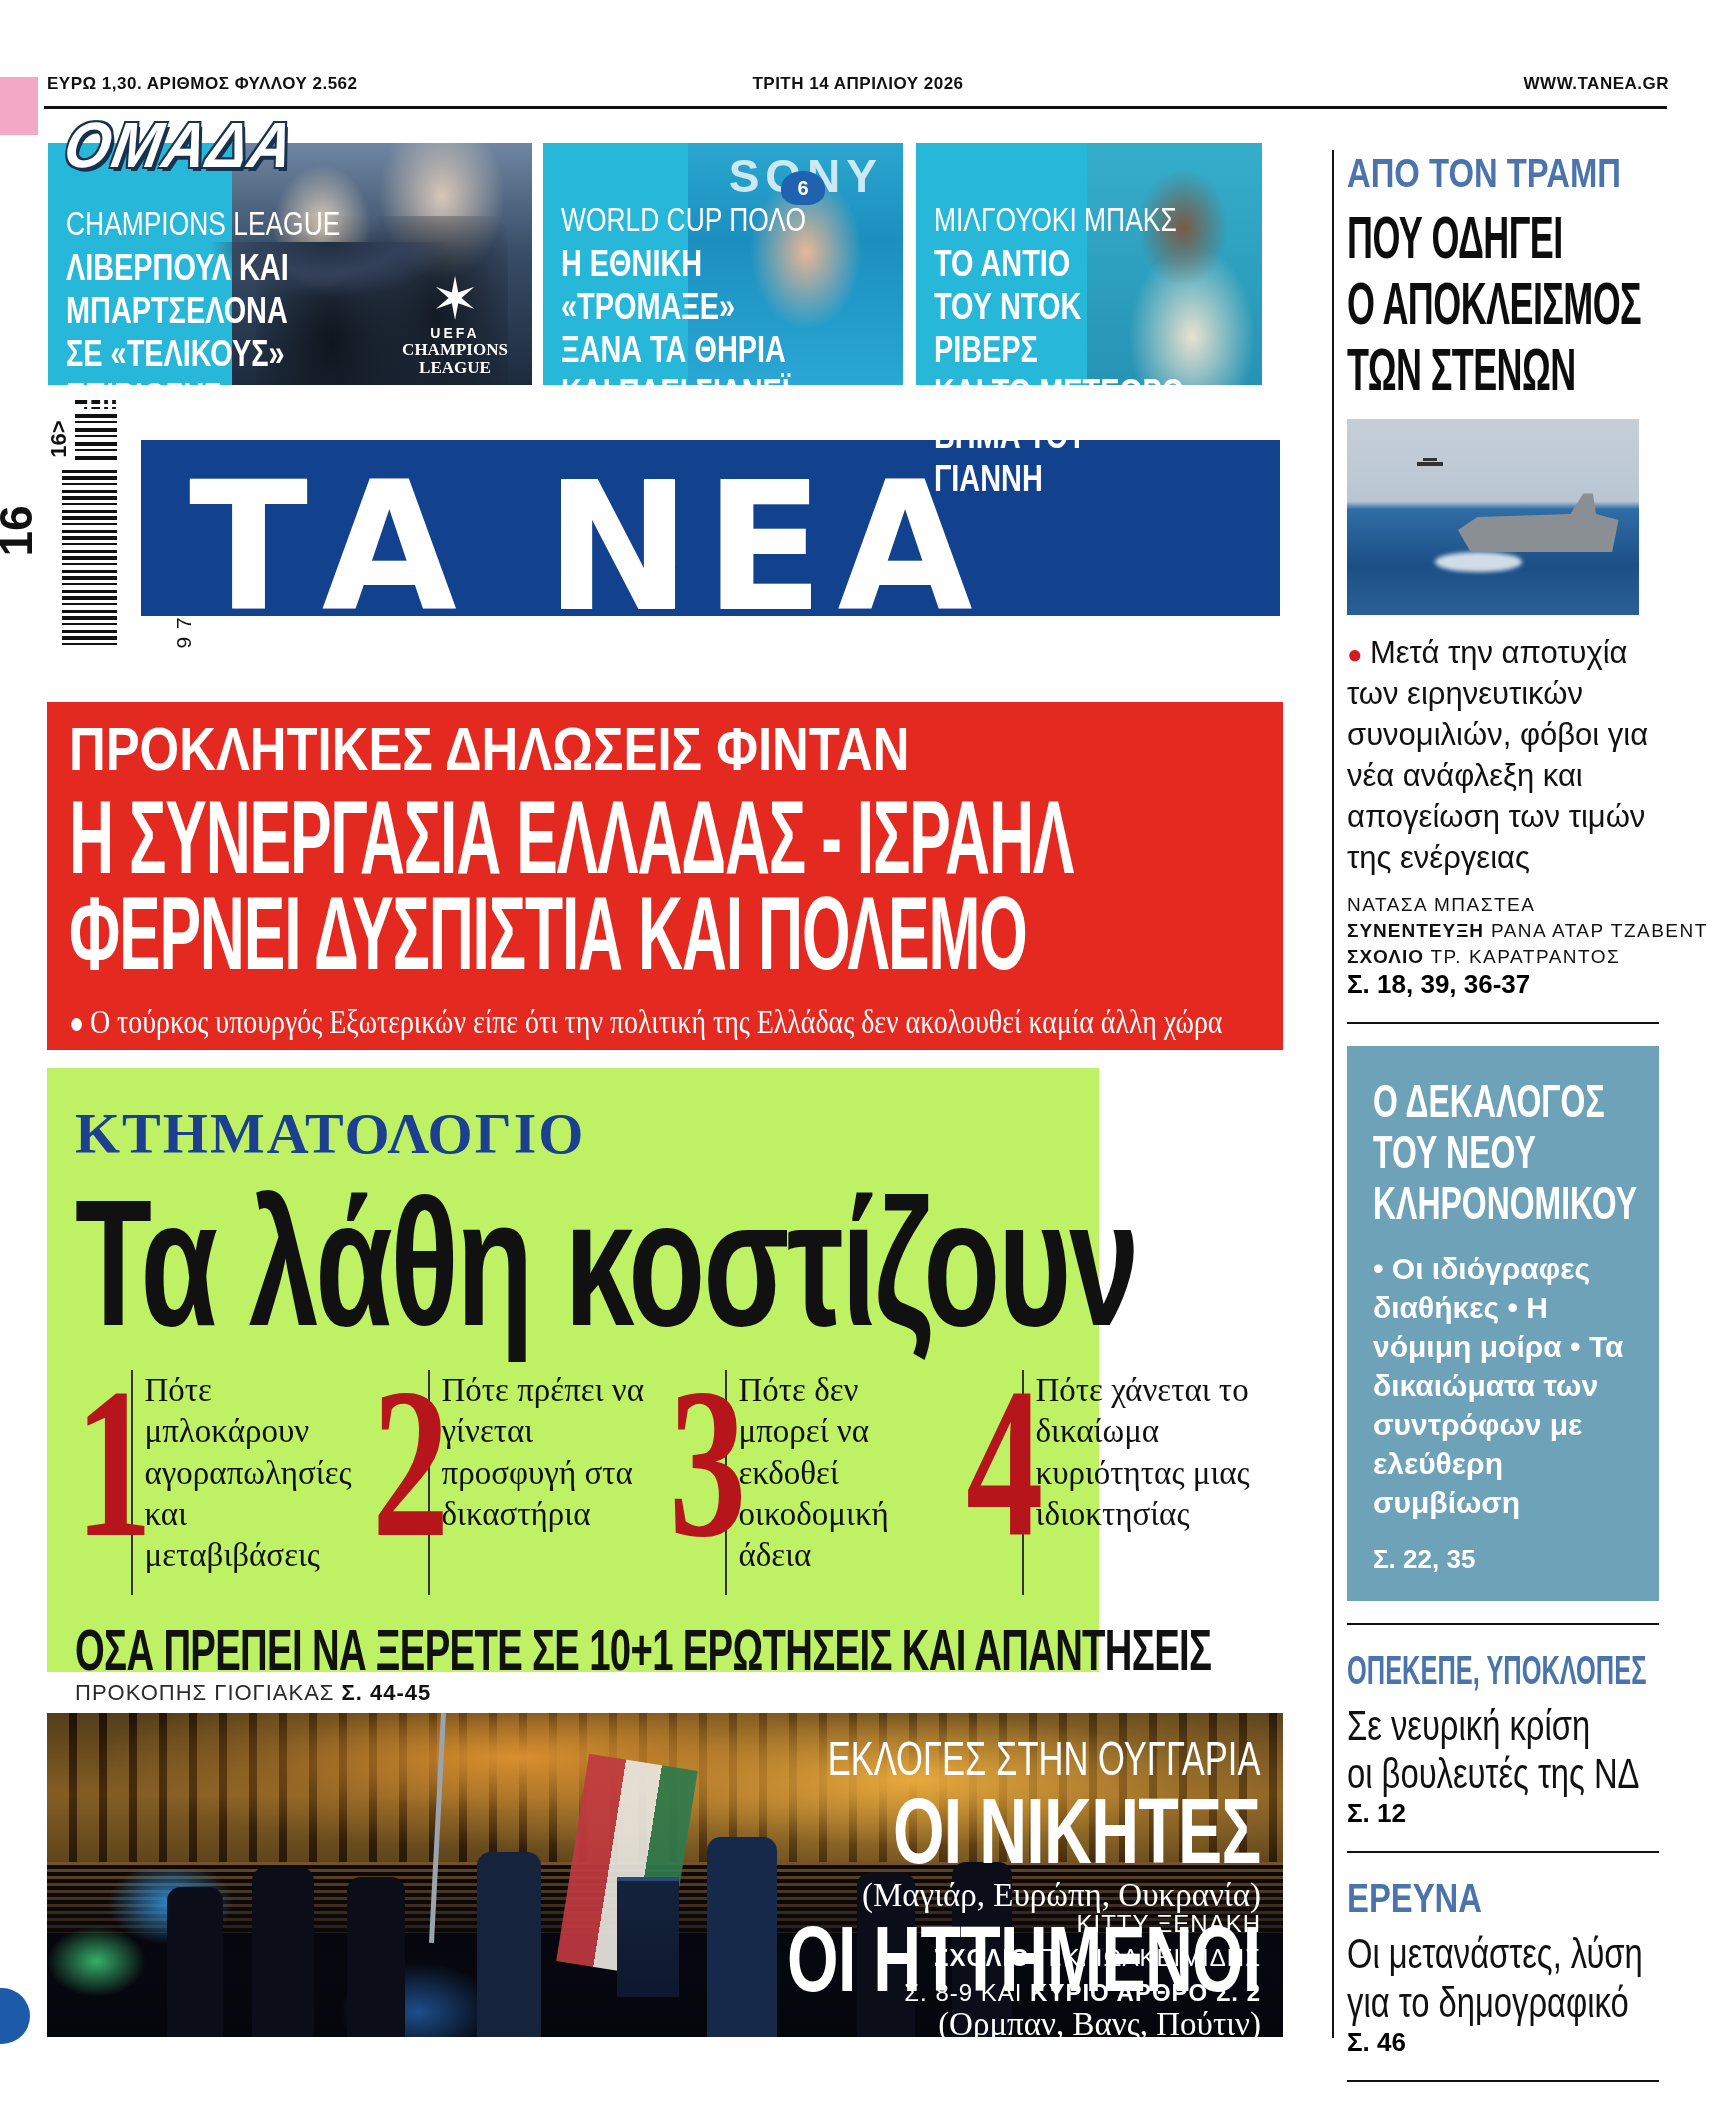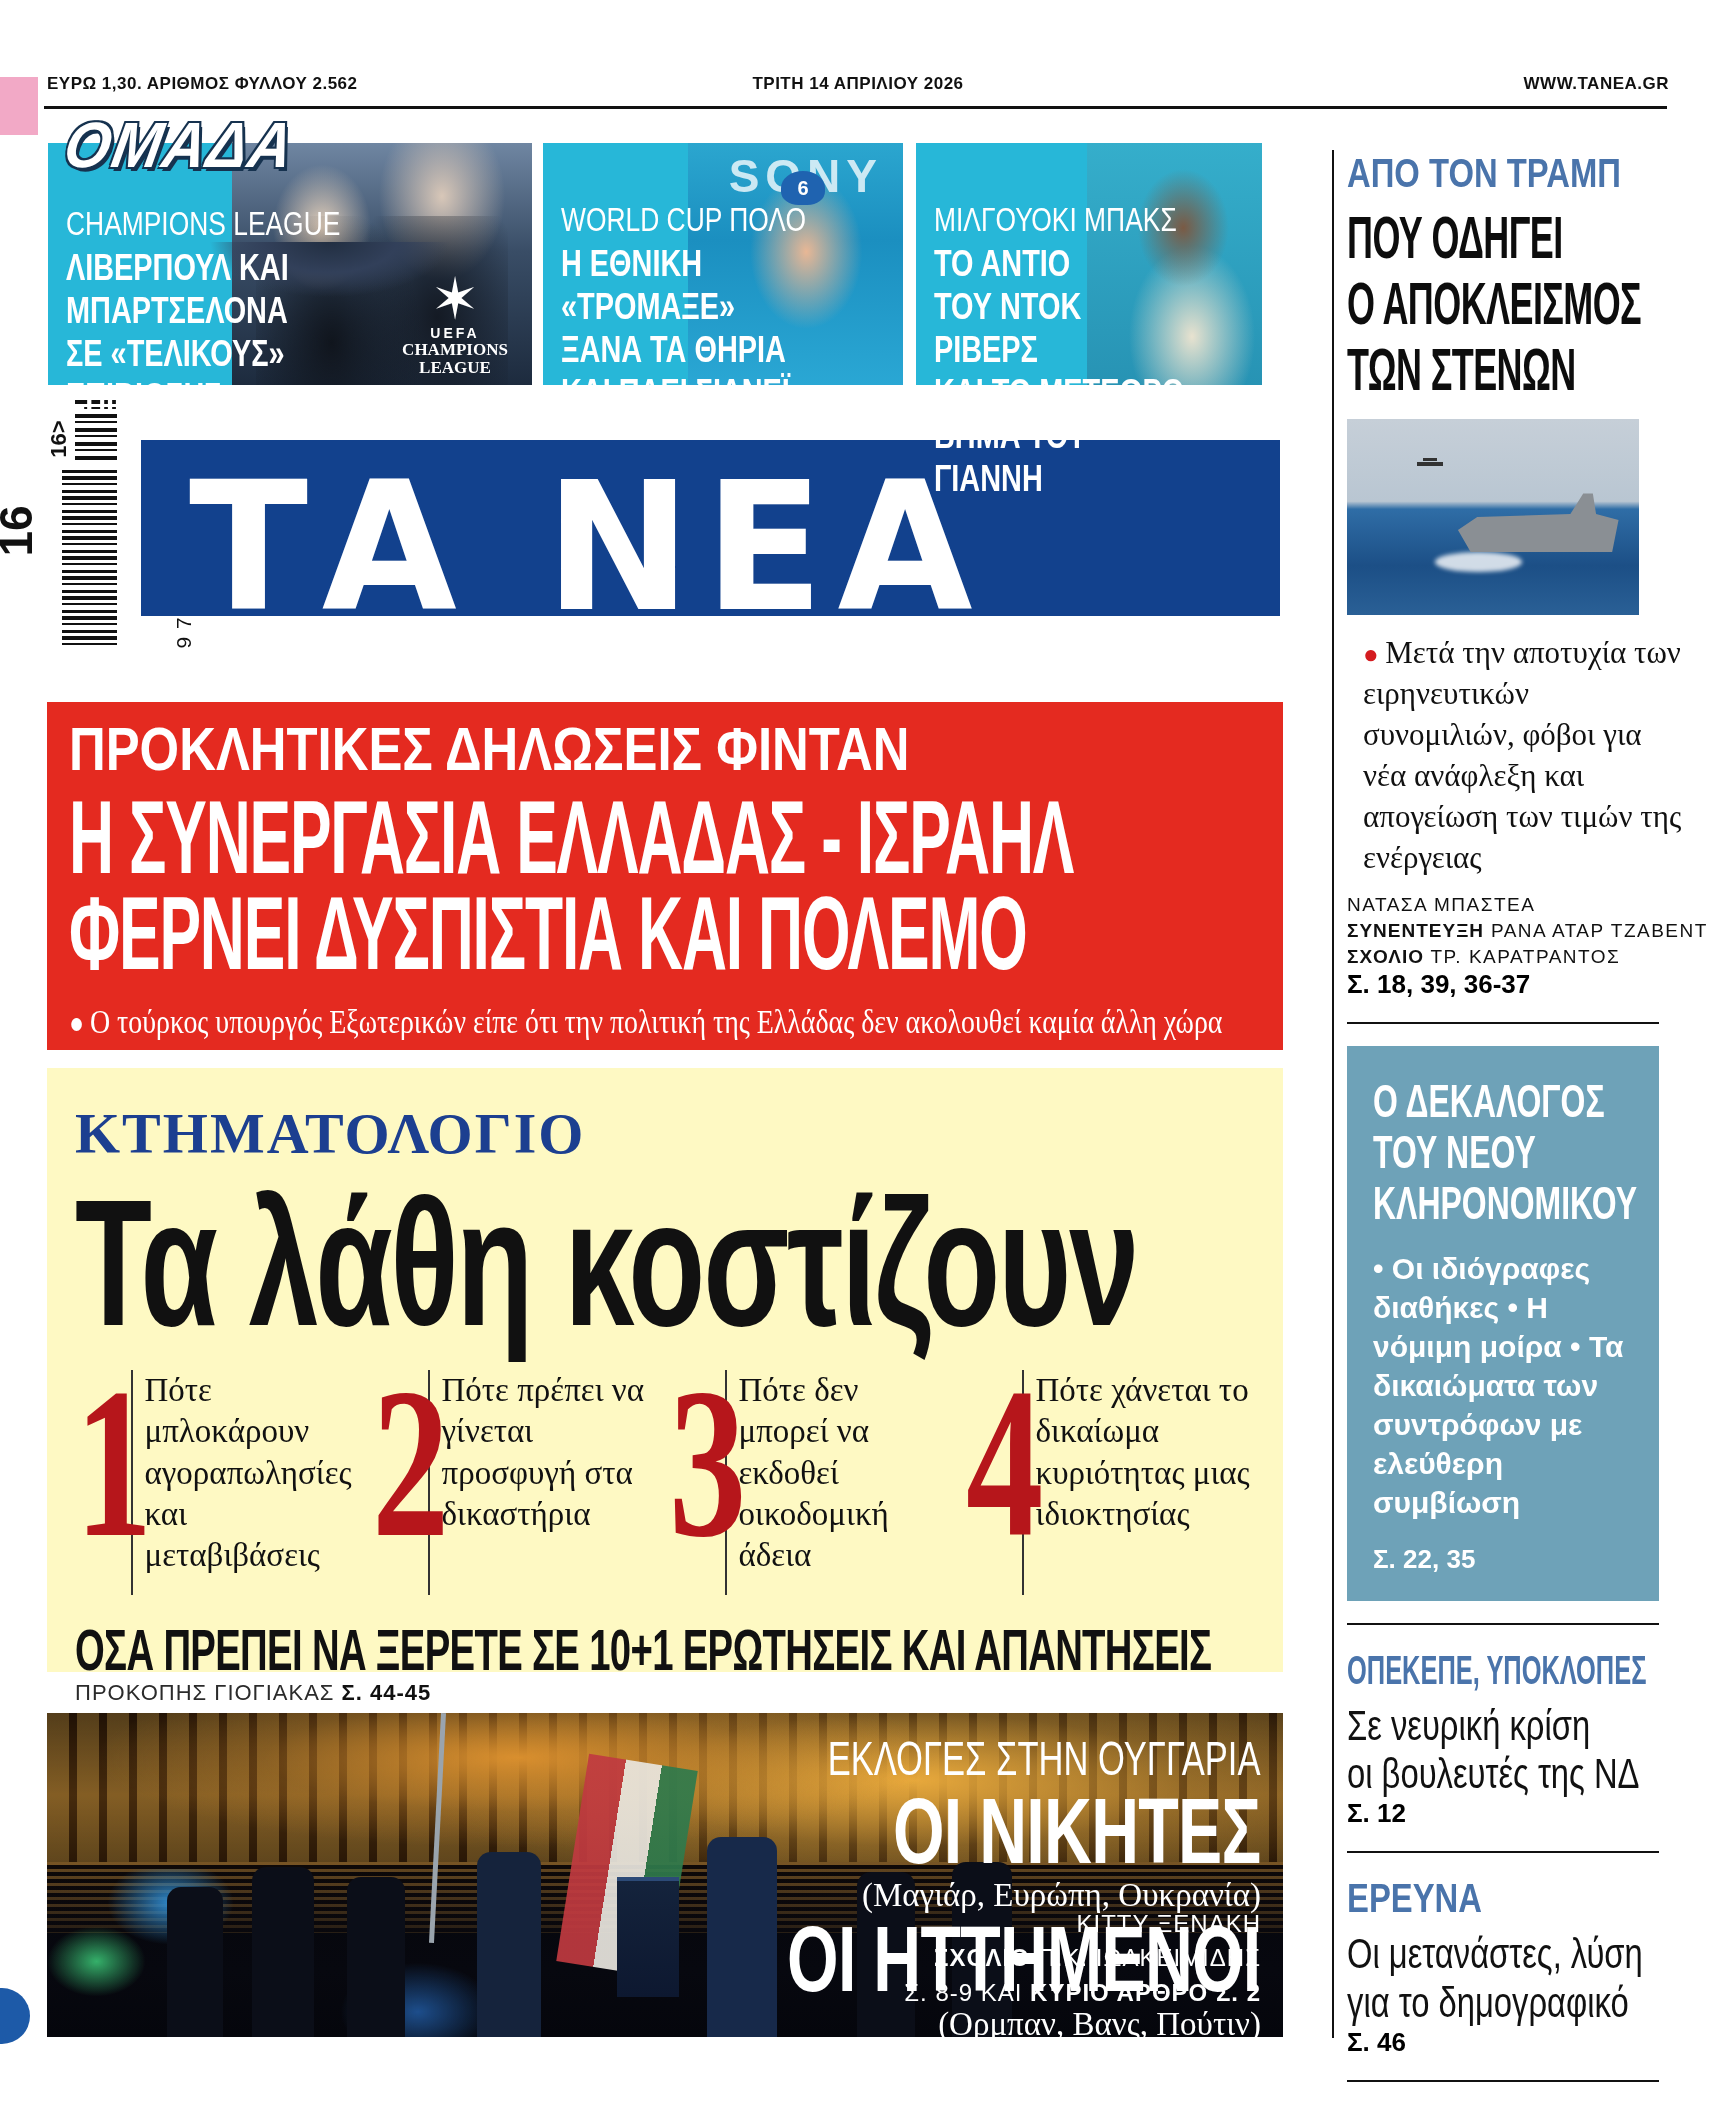--- a/index.html
+++ b/index.html
@@ -70,21 +70,21 @@
   
   .leadbox { position:absolute; left:47px; top:702px; width:1236px; height:348px; background:#e42a20; color:#fff; padding:16px 0 0 22px; }
   .lead-kicker { font-size:62px; font-weight:700; line-height:1; white-space:nowrap; letter-spacing:0; }
   .lead-headline { margin-top:10px; font-size:104px; font-weight:900; line-height:.92; white-space:pre; letter-spacing:-2px; }
   .lead-deck { margin-top:18px; font-family:"Liberation Serif", serif; font-size:34px; line-height:1.35; width:1480px; transform:scaleX(.82); transform-origin:0 0; }
   .lead-deck .wdot { font-size:30px; }
   .lead-byline { font-size:22px; letter-spacing:1px; }
   .lead-page { font-weight:bold; }
 
   
-  .graybox { position:absolute; left:47px; top:1068px; width:1236px; height:604px; background:#fef9c3; color:#111; padding:32px 0 16px 28px; }
+  .graybox { position:absolute; left:47px; top:1068px; width:1052px; height:604px; background:#bef264; color:#111; padding:32px 0 16px 28px; }
   .cad-kicker { font-family:"Liberation Serif", serif; font-weight:bold; color:#1c3f90; font-size:58px; letter-spacing:2px; }
   .cad-headline { margin-top:6px; font-size:180px; font-weight:900; letter-spacing:-3px; line-height:1; white-space:nowrap; transform:scaleX(.70); transform-origin:0 0; }
   .cad-items { position:absolute; left:28px; top:300px; width:1190px; display:flex; }
   .cad-item { display:flex; width:297px; }
   .cad-num { font-family:"Liberation Serif", serif; font-weight:bold; color:#b6161b; font-size:215px; line-height:.88; transform:scaleX(.72); transform-origin:0 0; margin-right:-52px; }
   .cad-rule { width:2px; height:225px; background:#333; margin-top:2px; }
   .cad-text { font-family:"Liberation Serif", serif; font-size:33px; line-height:1.25; padding:2px 0 0 12px; width:230px; }
   .cad-sub { position:absolute; left:28px; top:548px; font-size:58px; font-weight:900; white-space:nowrap; letter-spacing:-1px; transform:scaleX(.66); transform-origin:0 0; }
   .cad-byline { position:absolute; left:28px; top:612px; font-size:22px; color:#2b2b2b; letter-spacing:1px; }
   .cad-byline b { color:#111; }
@@ -120,21 +120,21 @@
   .siderule { position:absolute; left:1332px; top:150px; width:2px; height:1888px; background:#111; }
   .sidebar { position:absolute; left:1347px; top:150px; width:320px; }
   .sb-kicker { color:#4a74ab; font-size:41px; font-weight:900; white-space:nowrap; transform:scaleX(.80); transform-origin:0 0; }
   .sb-head { color:#0d0d0d; font-size:60px; font-weight:900; line-height:1.1; white-space:pre; letter-spacing:-1px; transform:scaleX(.60); transform-origin:0 0; margin-top:8px; }
   .sb-photo1 { margin-top:16px; width:292px; height:196px; position:relative; overflow:hidden;
       background: linear-gradient(180deg, #c6cfd8 0%, #b9c6d2 42%, #2f6da6 46%, #1c4f86 75%, #2a6096 100%); }
   .carrier { position:absolute; left:38%; top:38%; width:55%; height:30%; background:#8a8f94; clip-path:polygon(0 62%, 12% 40%, 70% 35%, 78% 0, 84% 0, 86% 35%, 100% 45%, 96% 100%, 8% 100%); }
   .carrier-wake { position:absolute; left:30%; top:68%; width:30%; height:10%; background:rgba(255,255,255,.8); border-radius:50%; filter:blur(2px); }
   .heli { position:absolute; left:24%; top:22%; width:26px; height:4px; background:#333; }
   .heli::after { content:""; position:absolute; left:6px; top:-4px; width:14px; height:3px; background:#333; }
-  .sb-deck { margin-top:18px; font-family:Liberation Serif, serif; font-size:31px; line-height:1.32; color:#111; width:320px;margin-left:16px; }
+  .sb-deck { margin-top:18px; font-family:Liberation Sans, sans-serif; font-size:31px; line-height:1.32; color:#111; width:320px; }
   .reddot { color:#d41b1f; font-size:26px; }
   .sb-byl { margin-top:14px; font-size:19px; letter-spacing:1.5px; color:#111; line-height:1.35; }
   .sb-byl b { letter-spacing:1px; }
   .sb-pages { font-size:26px; font-weight:900; }
   .sb-div { margin:22px 0; width:312px; height:2px; background:#111; }
   .decalogue { width:312px; background:#6ea2b8; color:#fff; padding:30px 24px 26px 26px; }
   .dec-title { font-size:47px; font-weight:900; line-height:1.08; white-space:pre; transform:scaleX(.68); transform-origin:0 0; }
   .dec-bullets { margin-top:20px; font-size:30px; font-weight:bold; line-height:1.3; }
   .dec-pages { margin-top:22px; font-size:26px; font-weight:900; }
   .sb-sec-title { font-size:42px; font-weight:400; line-height:1.15; white-space:pre-line; letter-spacing:0; color:#111; margin-top:8px; transform:scaleX(.78); transform-origin:0 0; width:410px; }

